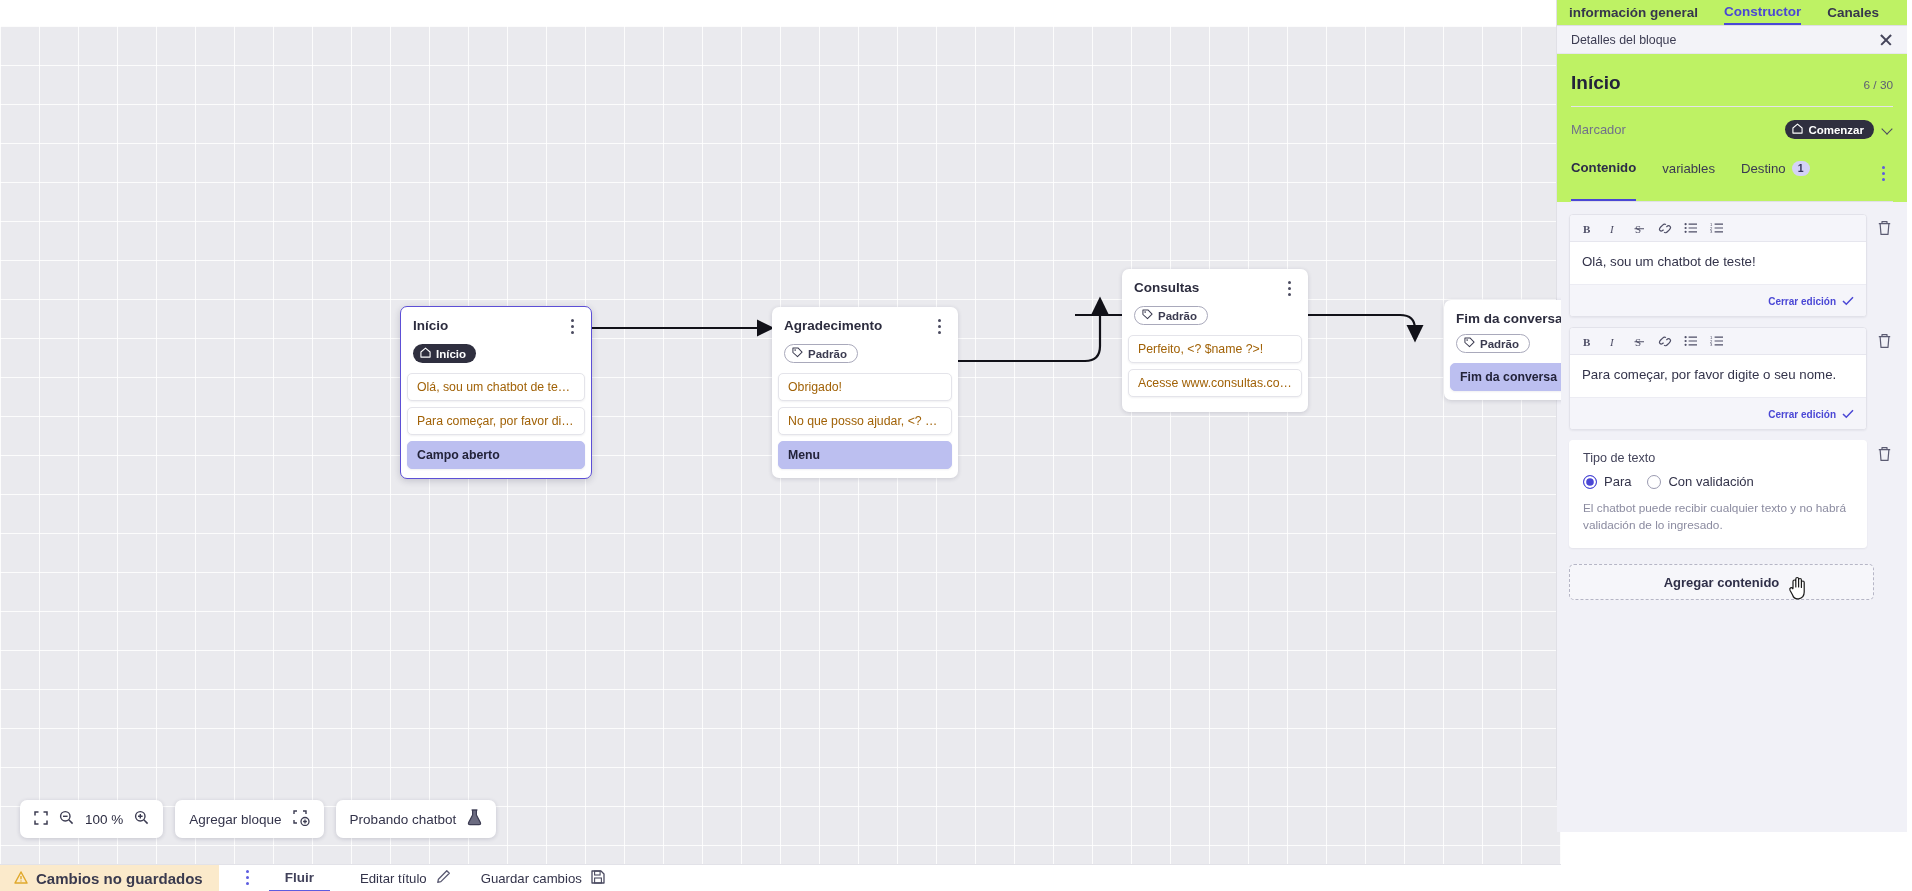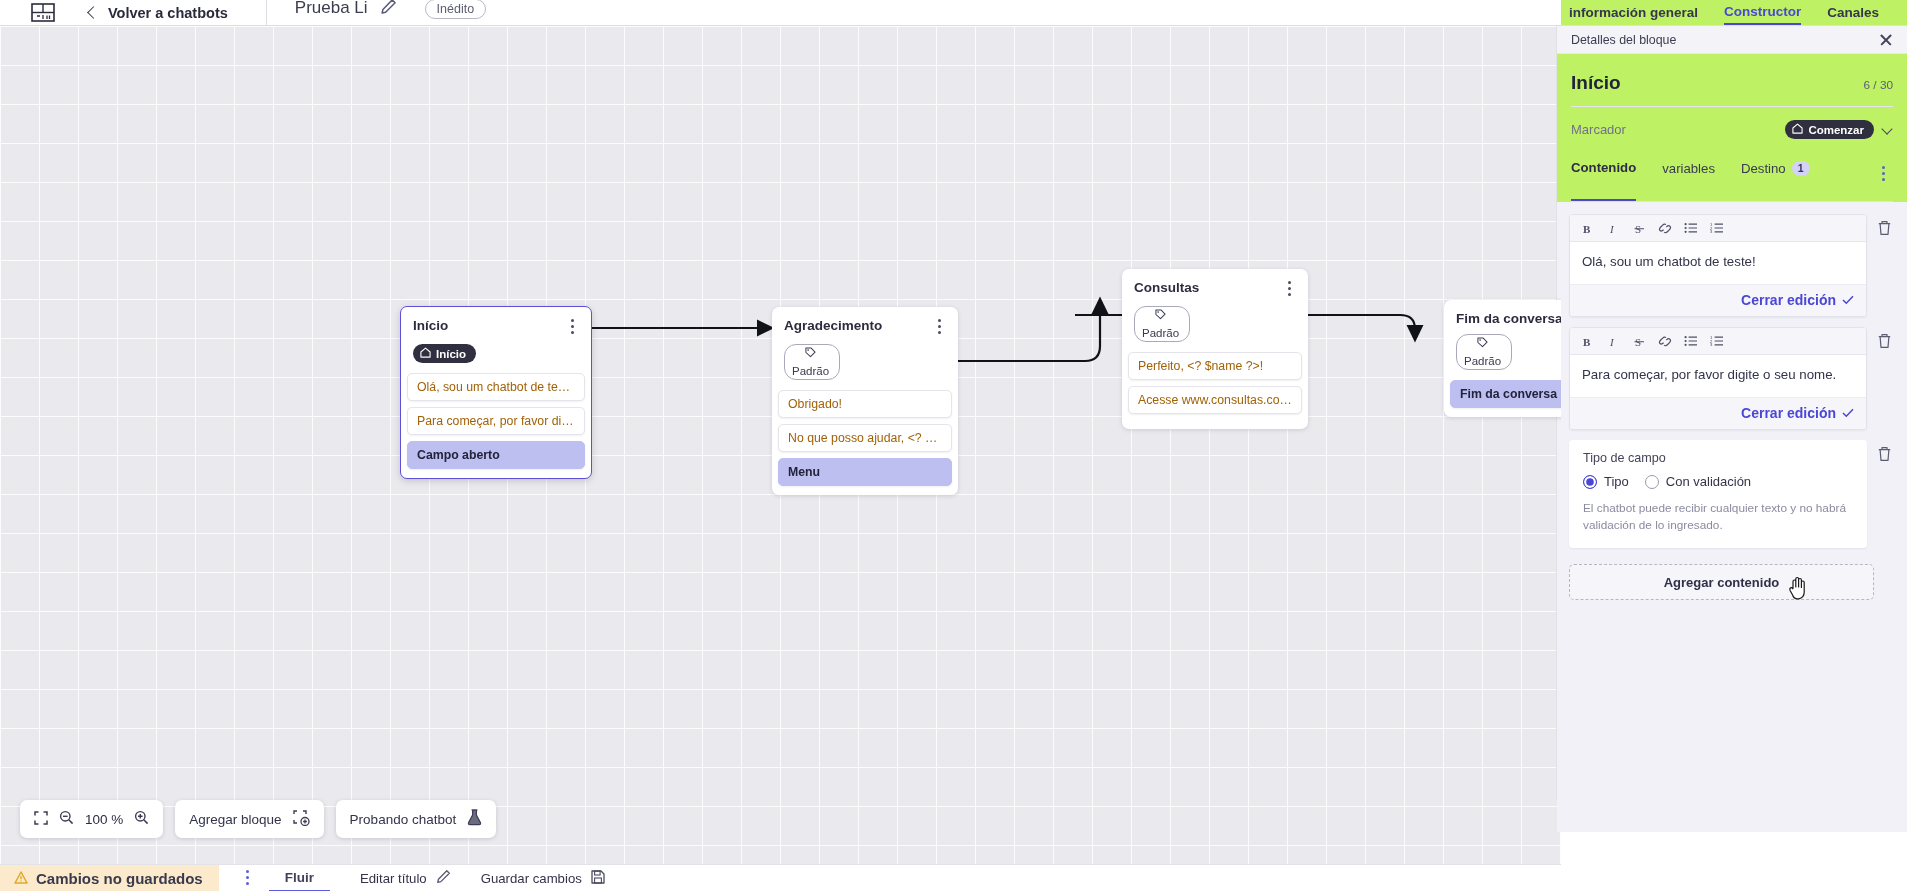--- a/index.html
+++ b/index.html
@@ -81,21 +81,21 @@
 
   .tag-start {
     display: inline-flex; align-items: center; gap: 5px;
     margin: 8px 0 0 12px; background: #2f2f3f; color: #ffffff;
     border-radius: 12px; padding: 3px 10px 3px 7px; font-size: 11.5px; font-weight: 600;
   }
   .tag-default {
     display: inline-flex; align-items: center; gap: 5px;
     margin: 8px 0 0 12px; background: #ffffff; color: #3b3b50;
     border: 1px solid #a9a9bb; border-radius: 12px; padding: 2px 10px 2px 7px;
-    font-size: 11.5px; font-weight: 400; flex-direction: column;
+    font-size: 11.5px; font-weight: 700;
   }
   .block-rows { margin-top: 10px; padding: 0 6px; }
   .row {
     background: #ffffff; border: 1px solid #e4e4ea; border-radius: 5px;
     font-size: 12.3px; color: #a16207; padding: 6px 9px; margin-bottom: 6px;
     white-space: nowrap; overflow: hidden; text-overflow: ellipsis;
     box-shadow: 0 1px 2px rgba(40,40,70,.07);
   }
   .row.highlight {
     background: #bcbff0; border-color: #bcbff0; color: #23233a; font-weight: 600;
@@ -195,21 +195,21 @@
   .editor-toolbar {
     display: flex; align-items: center; gap: 0; background: #f5f5fa;
     border-bottom: 1px solid #e6e6ee; padding: 3px 4px;
   }
   .etb { width: 26px; height: 20px; display: flex; align-items: center; justify-content: center; cursor: pointer; }
   .editor-text { padding: 10px 12px 12px 12px; font-size: 13.3px; color: #33334a; line-height: 20px; }
   .editor-foot {
     background: #f5f5fa; border-top: 1px solid #ececf3; text-align: right;
     padding: 6px 12px 7px 0;
   }
-  .close-edit { font-size: 14px; color: #4a47d5; font-weight: 600; cursor: pointer; display: inline-flex; align-items: center; gap: 6px;}
+  .close-edit { font-size: 10px; color: #4a47d5; font-weight: 600; cursor: pointer; display: inline-flex; align-items: center; gap: 6px;}
   .trash-btn { width: 22px; height: 22px; margin-top: 3px; display:flex; align-items:center; justify-content:center; cursor: pointer;}
 
   .field-card-wrap { display: flex; align-items: flex-start; gap: 6px; }
   .field-card { flex: 1; border-radius: 4px; overflow: hidden; box-shadow: 0 1px 2px rgba(40,40,70,.07); }
   .field-head {
     background: #bcbff0; display: flex; align-items: center; justify-content: space-between;
     padding: 6px 11px; font-size: 12.4px; color: #2d2d48; font-weight: 600;
   }
   .chevron-up { width: 12px; height: 12px; position: relative; cursor: pointer;}
   .chevron-up::before {
@@ -230,40 +230,20 @@
     height: 36px; display: flex; align-items: center; justify-content: center;
     font-size: 13px; color: #2f2f48; font-weight: 600; background: #f6f6fa; cursor: pointer;
   }
   .cursor-hand { position: absolute; left: 1787px; top: 575px; pointer-events: none; z-index: 60; }
 </style>
 </head>
 <body>
 
 <div id="app">
 
-  <div class="topbar">
-    <div class="logo-box">
-      <svg class="logo-svg" width="24" height="19" viewBox="0 0 24 19">
-        <rect x="1" y="1" width="22" height="17" fill="none" stroke="#2b2b3d" stroke-width="1.6"></rect>
-        <path d="M1 9.5 H23" stroke="#2b2b3d" stroke-width="1.4"></path>
-        <path d="M12 1 V9.5" stroke="#2b2b3d" stroke-width="1.4"></path>
-        <path d="M6 13 L9 13 M12 12 L12 16 M16 12.5 L16 16 M18.5 12.5 L18.5 16" stroke="#2b2b3d" stroke-width="1.3"></path>
-      </svg>
-    </div>
-    <div class="back-chevron"></div>
-    <div class="back-label">Volver a chatbots</div>
-    <div class="topbar-divider"></div>
-    <div class="bot-title">Prueba Li</div>
-    <div class="pencil-btn">
-      <svg width="17" height="17" viewBox="0 0 17 17">
-        <path d="M12.2 1.9 L15.1 4.8 L5.6 14.3 L2.1 15.1 L2.9 11.6 Z" fill="none" stroke="#5a5a72" stroke-width="1.5" stroke-linejoin="round"></path>
-      </svg>
-    </div>
-    <div class="badge-unpub">Inédito</div>
-  </div>
 
   <div class="canvas">
 
     <svg class="edges">
       <defs>
         <marker id="arrow" markerWidth="9" markerHeight="9" refX="6" refY="4.5" orient="auto">
           <path d="M0,0.6 L8,4.5 L0,8.4 Z" fill="#111118"></path>
         </marker>
       </defs>
       <path d="M486 302 L 770 302" stroke="#111118" stroke-width="2.2" fill="none" marker-end="url(#arrow)"></path>
@@ -619,25 +599,25 @@
         <div class="trash-btn">
           <svg width="15" height="16" viewBox="0 0 15 16">
               <path d="M1.8 3.6 H13.2 M5 3.6 V1.6 H10 V3.6 M3.1 3.6 L4 14.4 H11 L11.9 3.6" fill="none" stroke="#5b5b72" stroke-width="1.2" stroke-linejoin="round"></path>
             </svg>
         </div>
       </div>
 
       <div class="field-card-wrap">
         <div class="field-card">
           <div class="field-body">
-            <div class="field-legend">Tipo de campo</div>
+            <div class="field-legend">Tipo de texto</div>
             <div class="radio-row">
               <label class="radio">
                 <span class="dot on"></span>
-                <span>Tipo</span>
+                <span>Para</span>
               </label>
               <label class="radio">
                 <span class="dot"></span>
                 <span>Con validación</span>
               </label>
             </div>
             <div class="field-hint">El chatbot puede recibir cualquier texto y no habrá validación de lo ingresado.</div>
           </div>
         </div>
         <div class="trash-btn">

